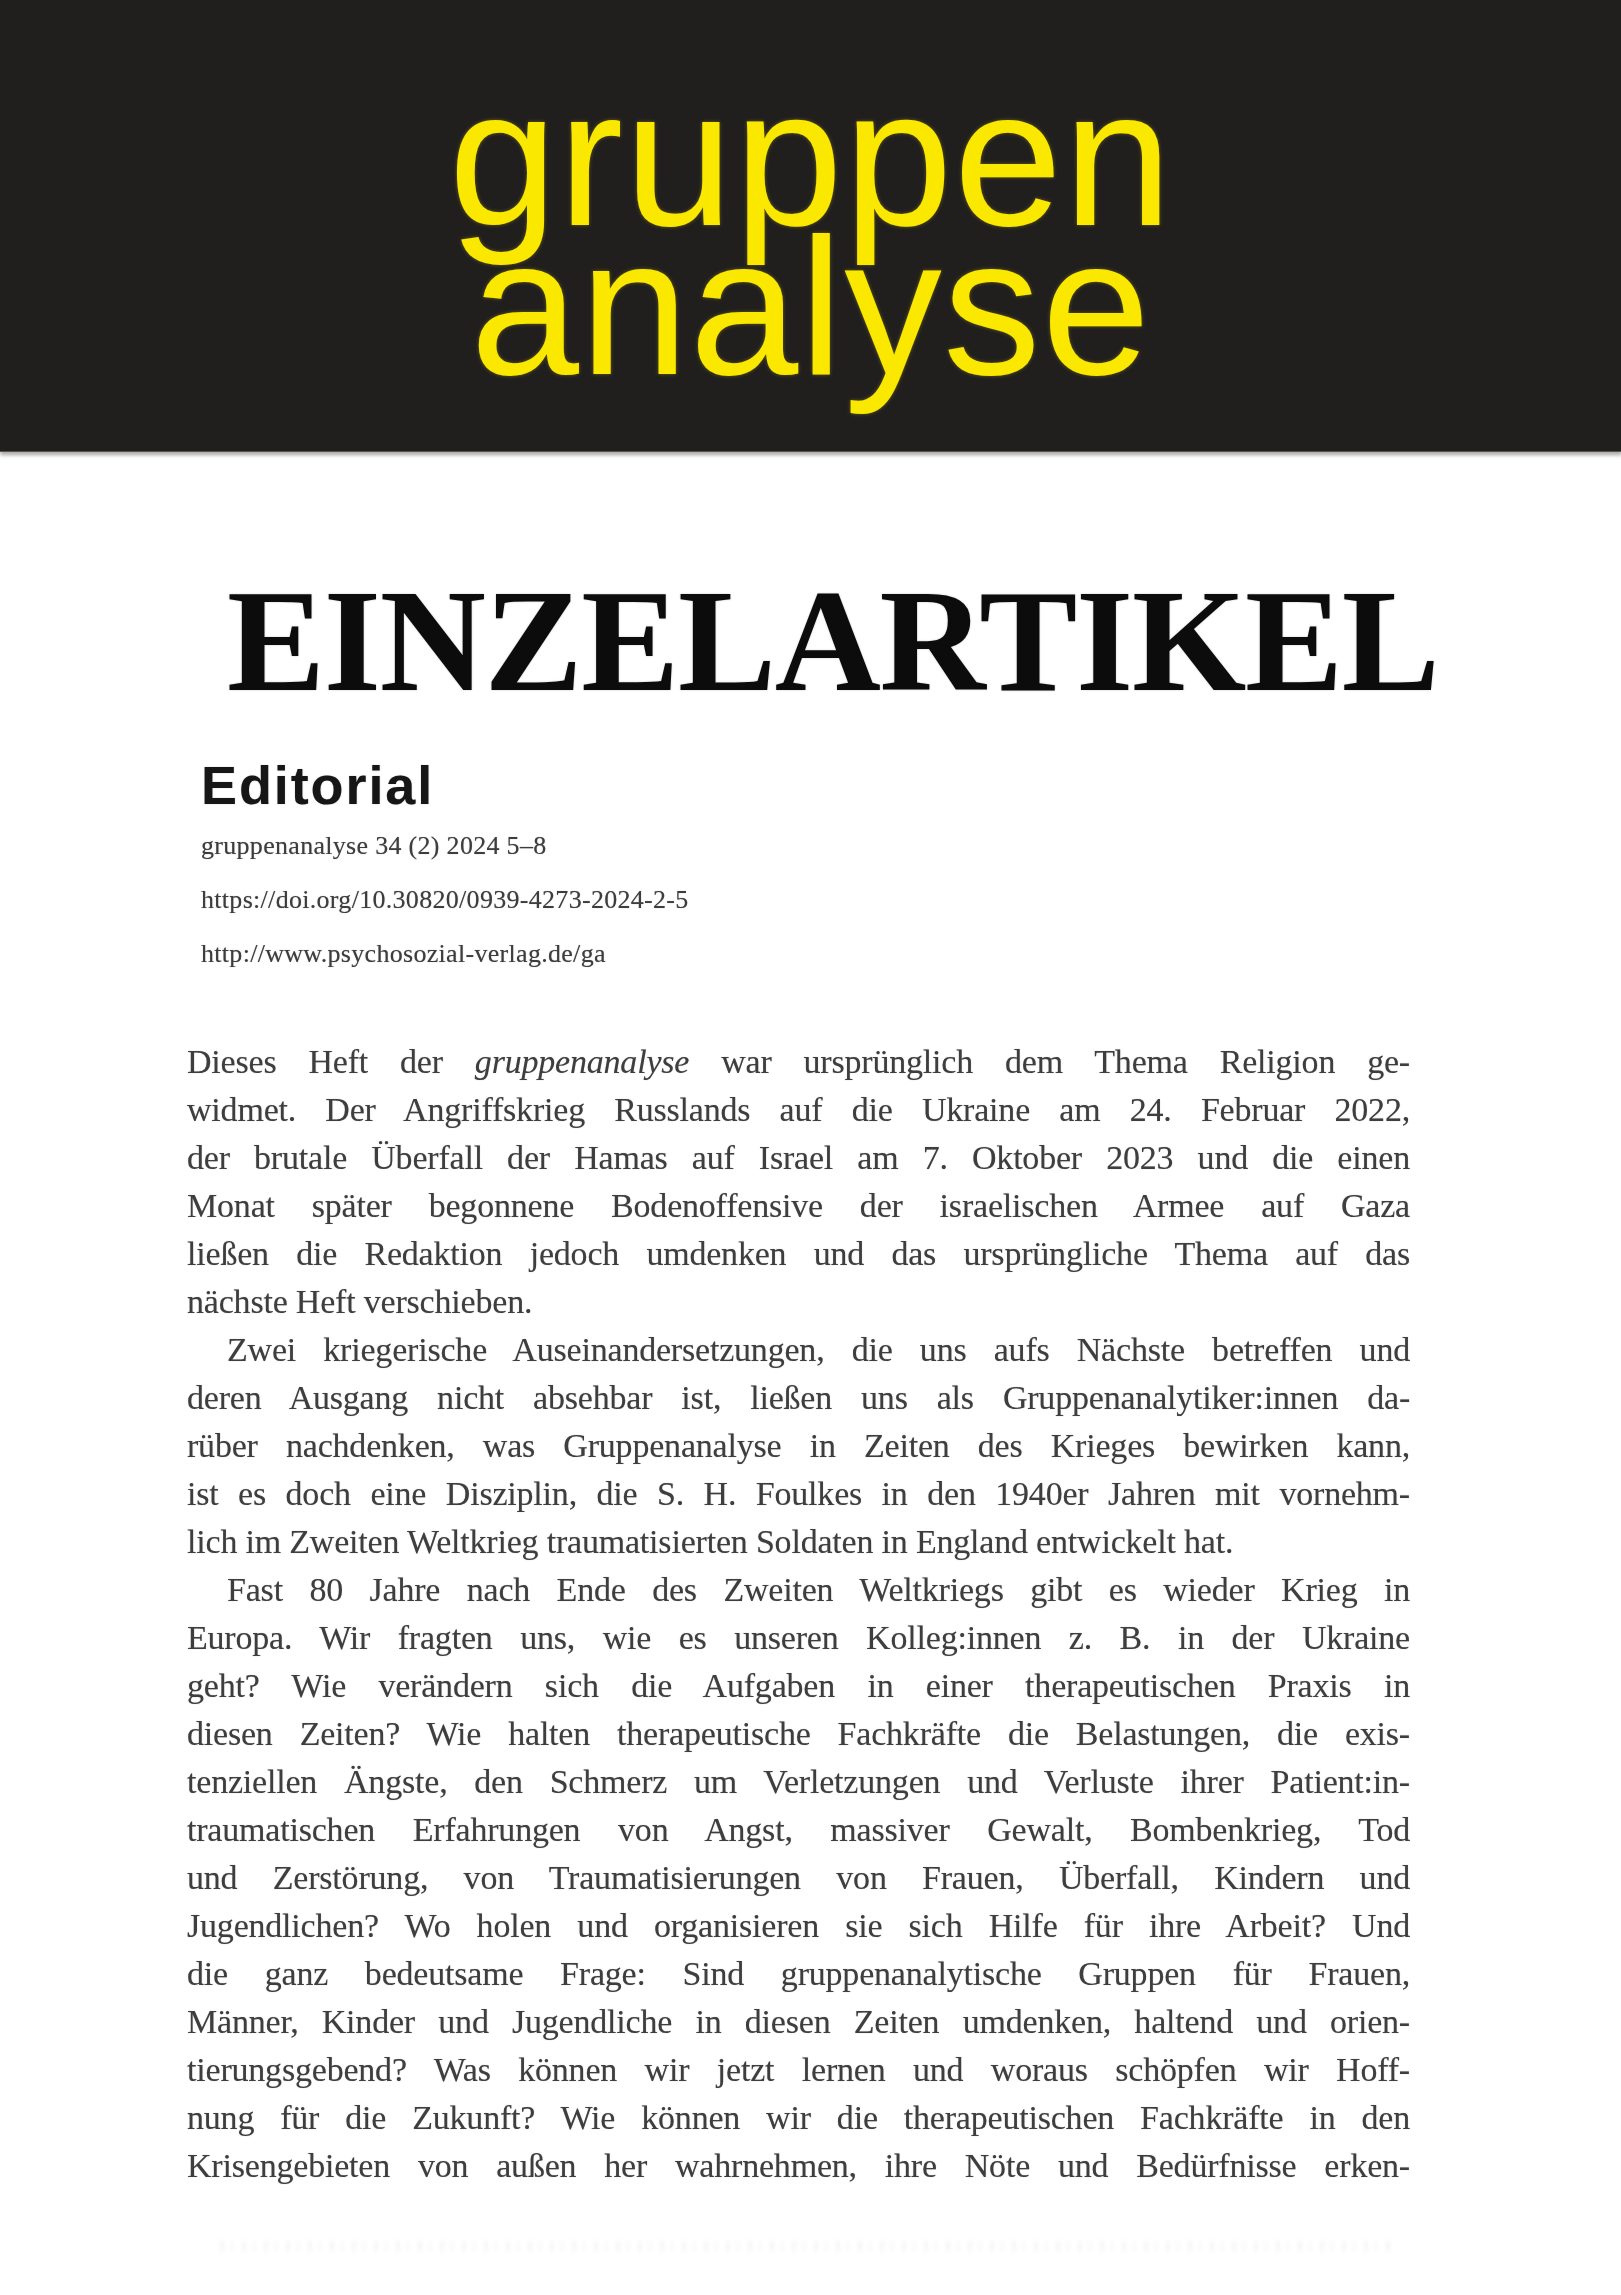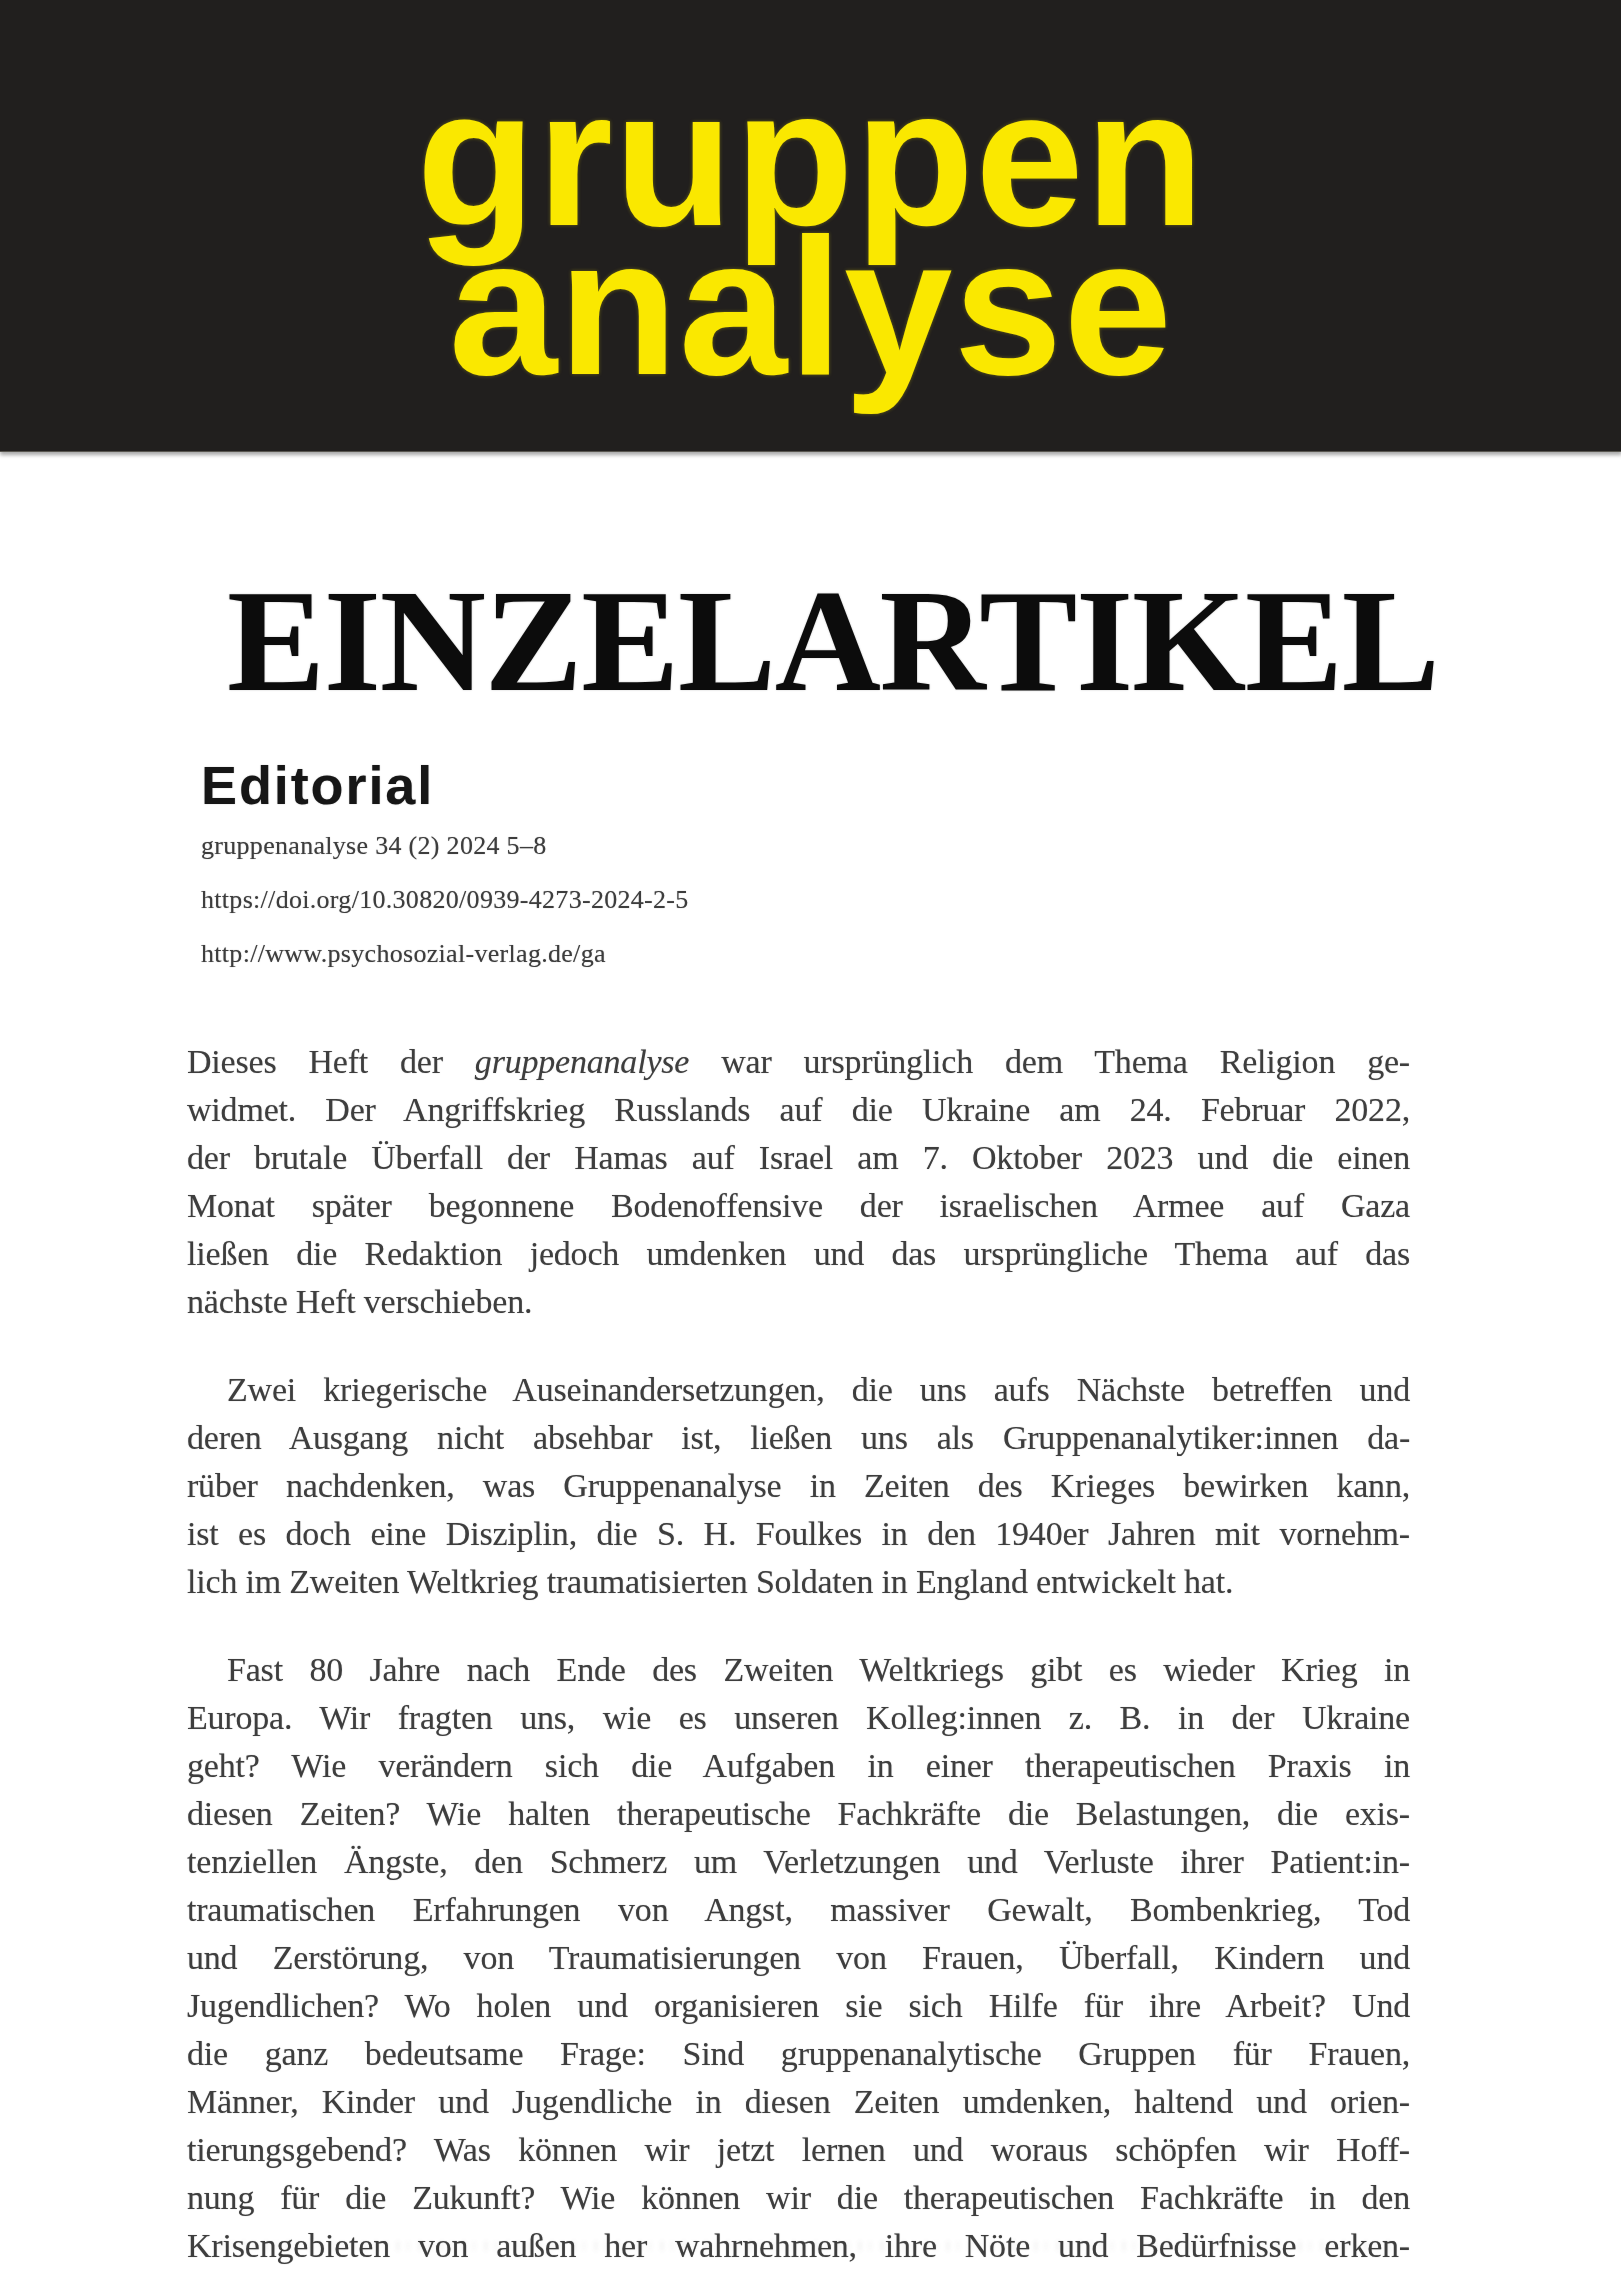--- a/index.html
+++ b/index.html
@@ -20,21 +20,21 @@
     width: 100%;
     height: 451px;
     background: #211f1e;
     border-bottom: 1.9px solid #58564f;
     box-shadow: 0 2.6px 3.9px rgba(0,0,0,0.35);
   }
   .logo {
     padding-top: 83px;
     text-align: center;
     font-family: "Liberation Sans", sans-serif;
-    font-weight: 700;
+    font-weight: 400;
     font-size: 195px;
     line-height: 149px;
     color: #fae800;
     letter-spacing: 1.3px;
     text-shadow: 0 0 3.9px rgba(250,232,0,0.35);
   }
   .logo .logo-line { display: block; }
 
   
   .section-title {
@@ -91,21 +91,21 @@
     text-shadow: 0 0 1px rgba(45,45,45,0.4);
   }
   .body-line {
     height: 48px;
     line-height: 48px;
     text-align: justify;
     text-align-last: justify;
     overflow: visible;
   }
   .body-line.endline { text-align-last: left; }
-  .body-line.indent { padding-left: 40px; margin-top: 40px; }
+  .body-line.indent { padding-left: 40px; }
   .body-line i { font-style: italic; }
 
   
   .ghost-partial-line {
     position: absolute;
     top: 2241px;
     left: 221px;
     width: 1168px;
     height: 10.4px;
     background: repeating-linear-gradient(90deg,

